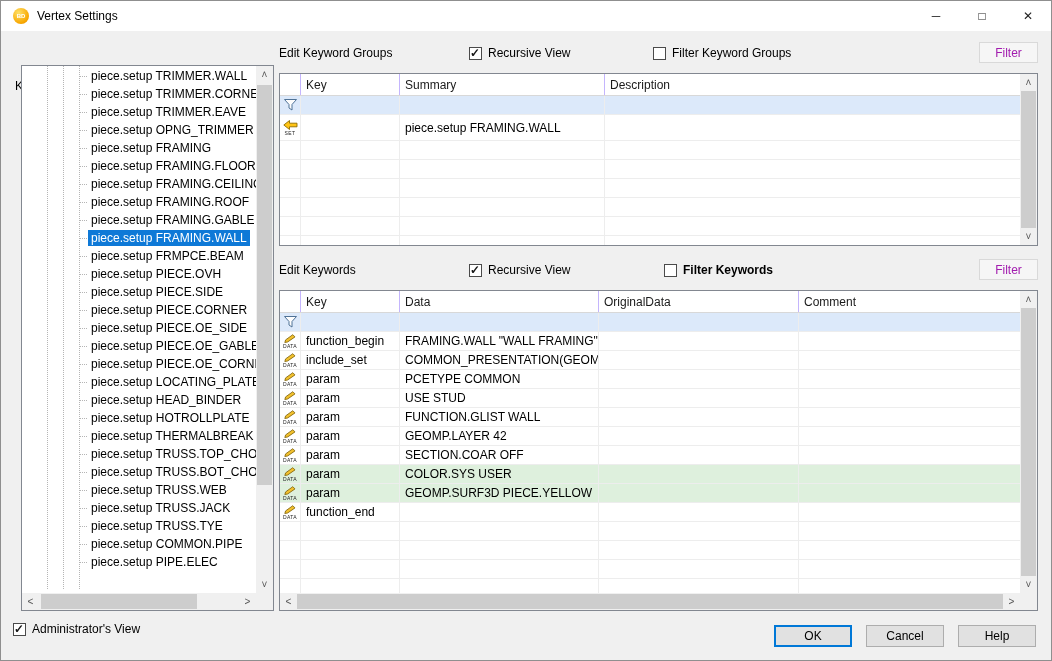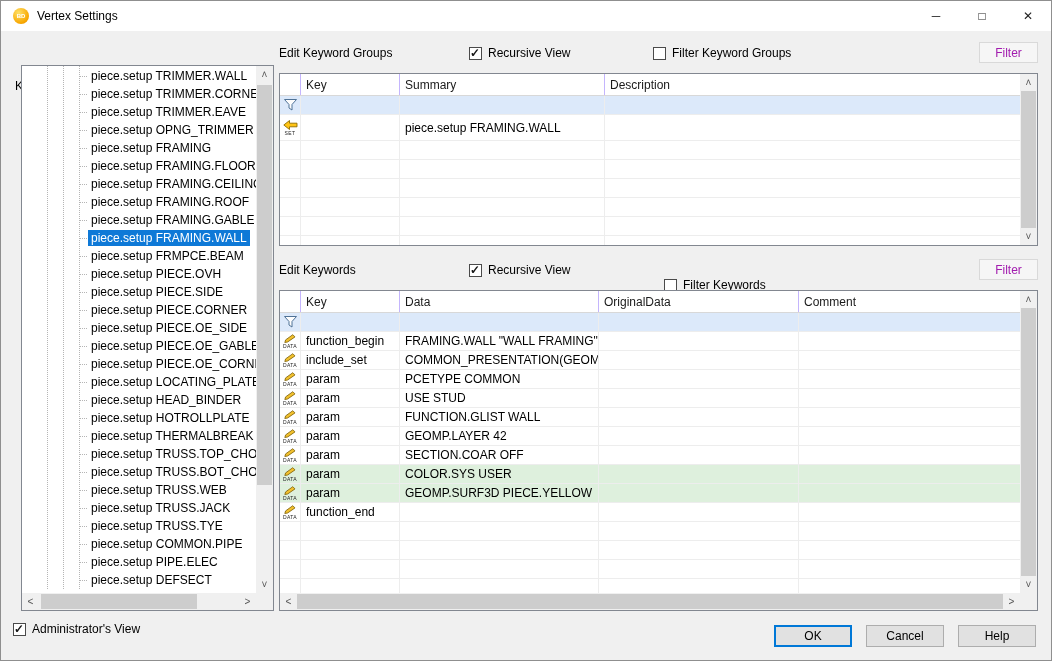--- a/index.html
+++ b/index.html
@@ -82,21 +82,21 @@
   #bottom-table .f3 { flex:1; border-right:none; }
 
   
   .checkrow { position:absolute; display:flex; align-items:center; height:16px; }
   .cb { width:13px; height:13px; background:#fff; border:1px solid #4a4a4a; position:relative; flex:none; }
   .cb.checked::after { content:"✓"; position:absolute; left:0; top:-2px; font-size:12px; font-weight:bold; color:#151515; }
   .cb-label { margin-left:6px; white-space:nowrap; }
   #chk-recursive-top { left:468px; top:44px; }
   #chk-filter-top { left:652px; top:44px; }
   #chk-recursive-bottom { left:468px; top:261px; }
-  #chk-filter-bottom { left:663px; top:276px; }
+  #chk-filter-bottom { left:663px; top:261px;font-weight:bold; }
   #chk-admin { left:12px; top:620px; }
 
   
   .btn { position:absolute; font-family:inherit; font-size:12px; text-align:center; }
   .filter-btn { width:59px; height:21px; background:#f6f6f6; border:1px solid #d9d9d9; color:#a21caf; }
   #btn-filter-top { left:978px; top:41px; }
   #btn-filter-bottom { left:978px; top:258px; }
   .dlg-btn { width:78px; height:22px; background:#e1e1e1; border:1px solid #adadad; color:#000; }
   #btn-ok { left:773px; top:624px; border:2px solid #0078d7; }
   #btn-cancel { left:865px; top:624px; }
@@ -174,21 +174,20 @@
           <div class="tree-item"><span class="tl">piece.setup HEAD_BINDER</span></div>
           <div class="tree-item"><span class="tl">piece.setup HOTROLLPLATE</span></div>
           <div class="tree-item"><span class="tl">piece.setup THERMALBREAK</span></div>
           <div class="tree-item"><span class="tl">piece.setup TRUSS.TOP_CHORD</span></div>
           <div class="tree-item"><span class="tl">piece.setup TRUSS.BOT_CHORD</span></div>
           <div class="tree-item"><span class="tl">piece.setup TRUSS.WEB</span></div>
           <div class="tree-item"><span class="tl">piece.setup TRUSS.JACK</span></div>
           <div class="tree-item"><span class="tl">piece.setup TRUSS.TYE</span></div>
           <div class="tree-item"><span class="tl">piece.setup COMMON.PIPE</span></div>
           <div class="tree-item"><span class="tl">piece.setup PIPE.ELEC</span></div>
-          <div class="tree-item"><span class="tl">piece.setup DEFSECT</span></div>
         </div>
     </div>
     <div class="vscroll">
       <span class="sbtn up">˄</span>
       <span class="sthumb"></span>
       <span class="sbtn down">˅</span>
     </div>
     <div class="hscroll">
       <span class="sbtn left">˂</span>
       <span class="sthumb"></span>

